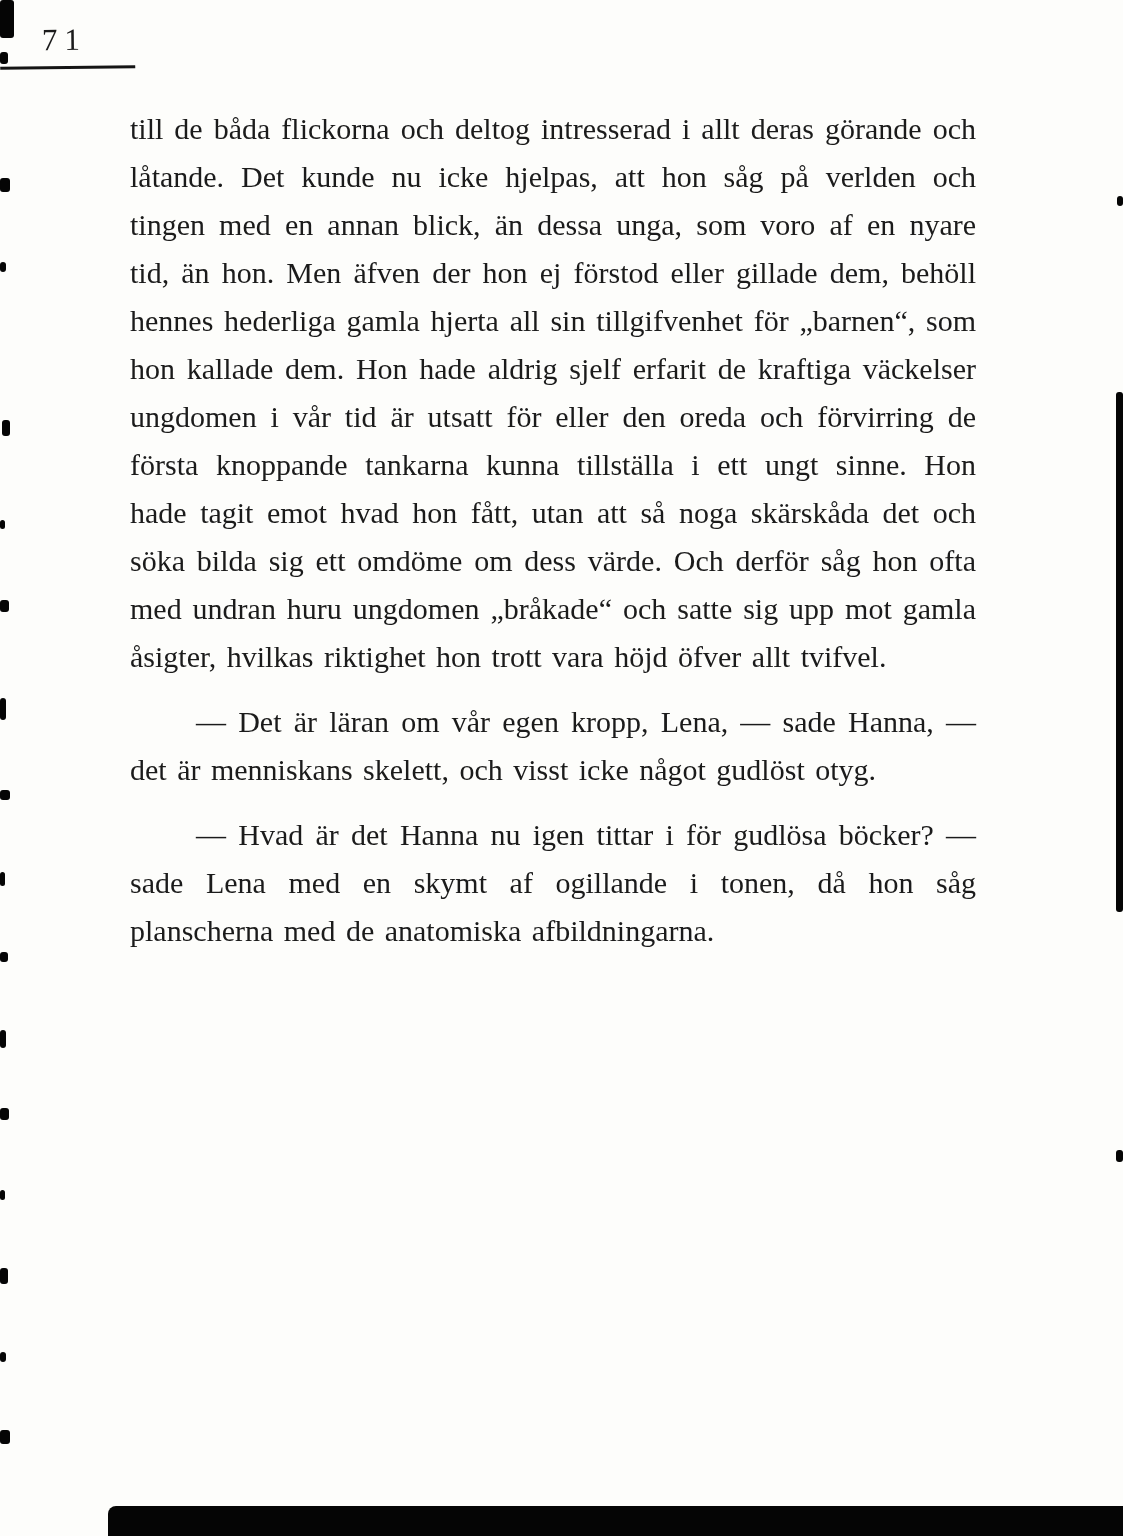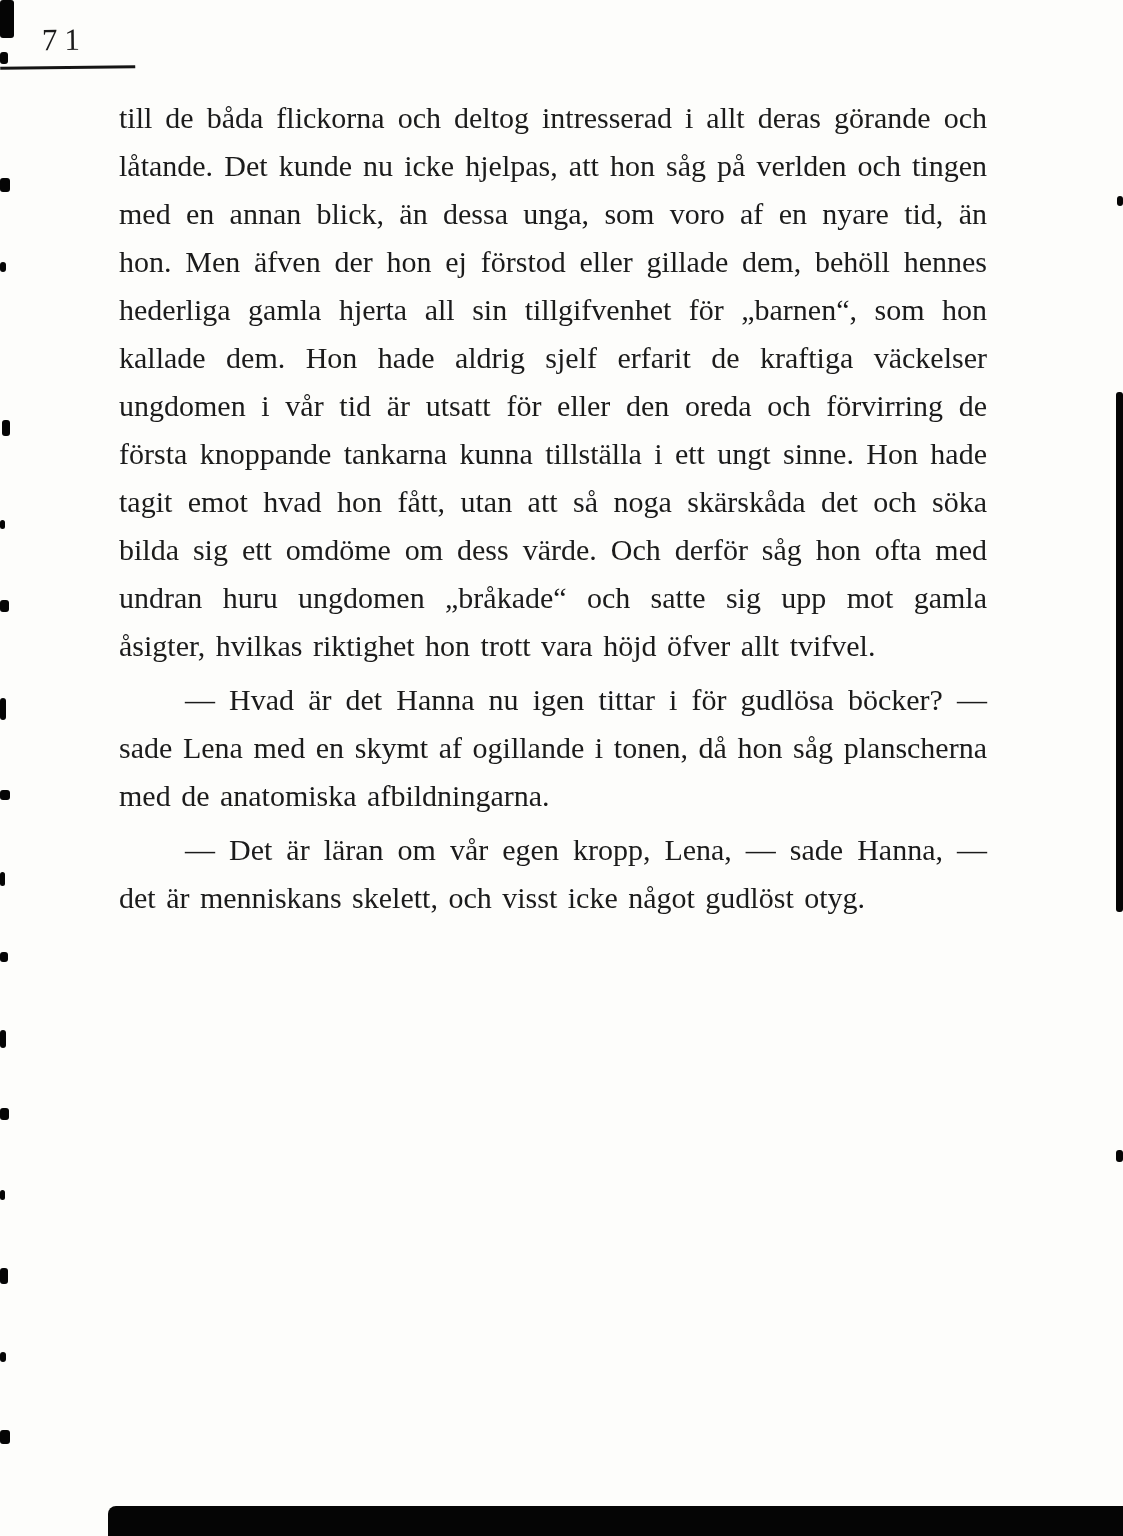--- a/index.html
+++ b/index.html
@@ -37,21 +37,21 @@
     top: 88px;
     left: 113px;
     width: 880px;
     font-size: 30px;
     line-height: 48px;
     text-align: justify;
     word-spacing: 3px;
     hyphens: auto;
   }
   .para {
-    margin: 6px;
+    margin: 17px;
   }
   .para.indented {
     text-indent: 66px;
   }
   
   .artifact {
     position: absolute;
     background: #050505;
   }
   .artifact.soft { border-radius: 3px; }
@@ -78,22 +78,22 @@
 <body>
 
 <div class="page">
 
   <div class="page-number-wrap">
     <span class="page-number">71</span>
   </div>
 
   <div class="text-block">
     <p class="para">till de båda flickorna och deltog intresserad i allt deras görande och låtande.  Det kunde nu icke hjelpas, att hon såg på verlden och tingen med en annan blick, än dessa unga, som voro af en nyare tid, än hon.  Men äfven der hon ej förstod eller gillade dem, behöll hennes hederliga gamla hjerta all sin tillgifvenhet för „barnen“, som hon kallade dem.  Hon hade aldrig sjelf erfarit de kraftiga väckelser ungdomen i vår tid är utsatt för eller den oreda och förvirring de första knoppande tankarna kunna tillställa i ett ungt sinne. Hon hade tagit emot hvad hon fått, utan att så noga skärskåda det och söka bilda sig ett omdöme om dess värde.  Och derför såg hon ofta med undran huru ungdomen „bråkade“ och satte sig upp mot gamla åsigter, hvilkas riktighet hon trott vara höjd öfver allt tvifvel.</p>
+    <p class="para indented">— Det är läran om vår egen kropp, Lena, — sade Hanna, — det är menniskans skelett, och visst icke något gudlöst otyg.</p>
     <p class="para indented">— Hvad är det Hanna nu igen tittar i för gudlösa böcker? — sade Lena med en skymt af ogillande i tonen, då hon såg planscherna med de anatomiska afbildningarna.</p>
-    <p class="para indented">— Det är läran om vår egen kropp, Lena, — sade Hanna, — det är menniskans skelett, och visst icke något gudlöst otyg.</p>
   </div>
 
   <div class="artifact soft" style="left:0; top:0; width:14px; height:38px;"></div>
   <div class="artifact soft" style="left:0; top:52px; width:8px; height:12px;"></div>
   <div class="artifact soft" style="left:0; top:178px; width:10px; height:14px;"></div>
   <div class="artifact soft" style="left:0; top:262px; width:6px; height:10px;"></div>
   <div class="artifact soft" style="left:2px; top:420px; width:8px; height:16px;"></div>
   <div class="artifact soft" style="left:0; top:520px; width:5px; height:9px;"></div>
   <div class="artifact soft" style="left:0; top:600px; width:9px; height:12px;"></div>
   <div class="artifact soft" style="left:0; top:698px; width:6px; height:22px;"></div>

